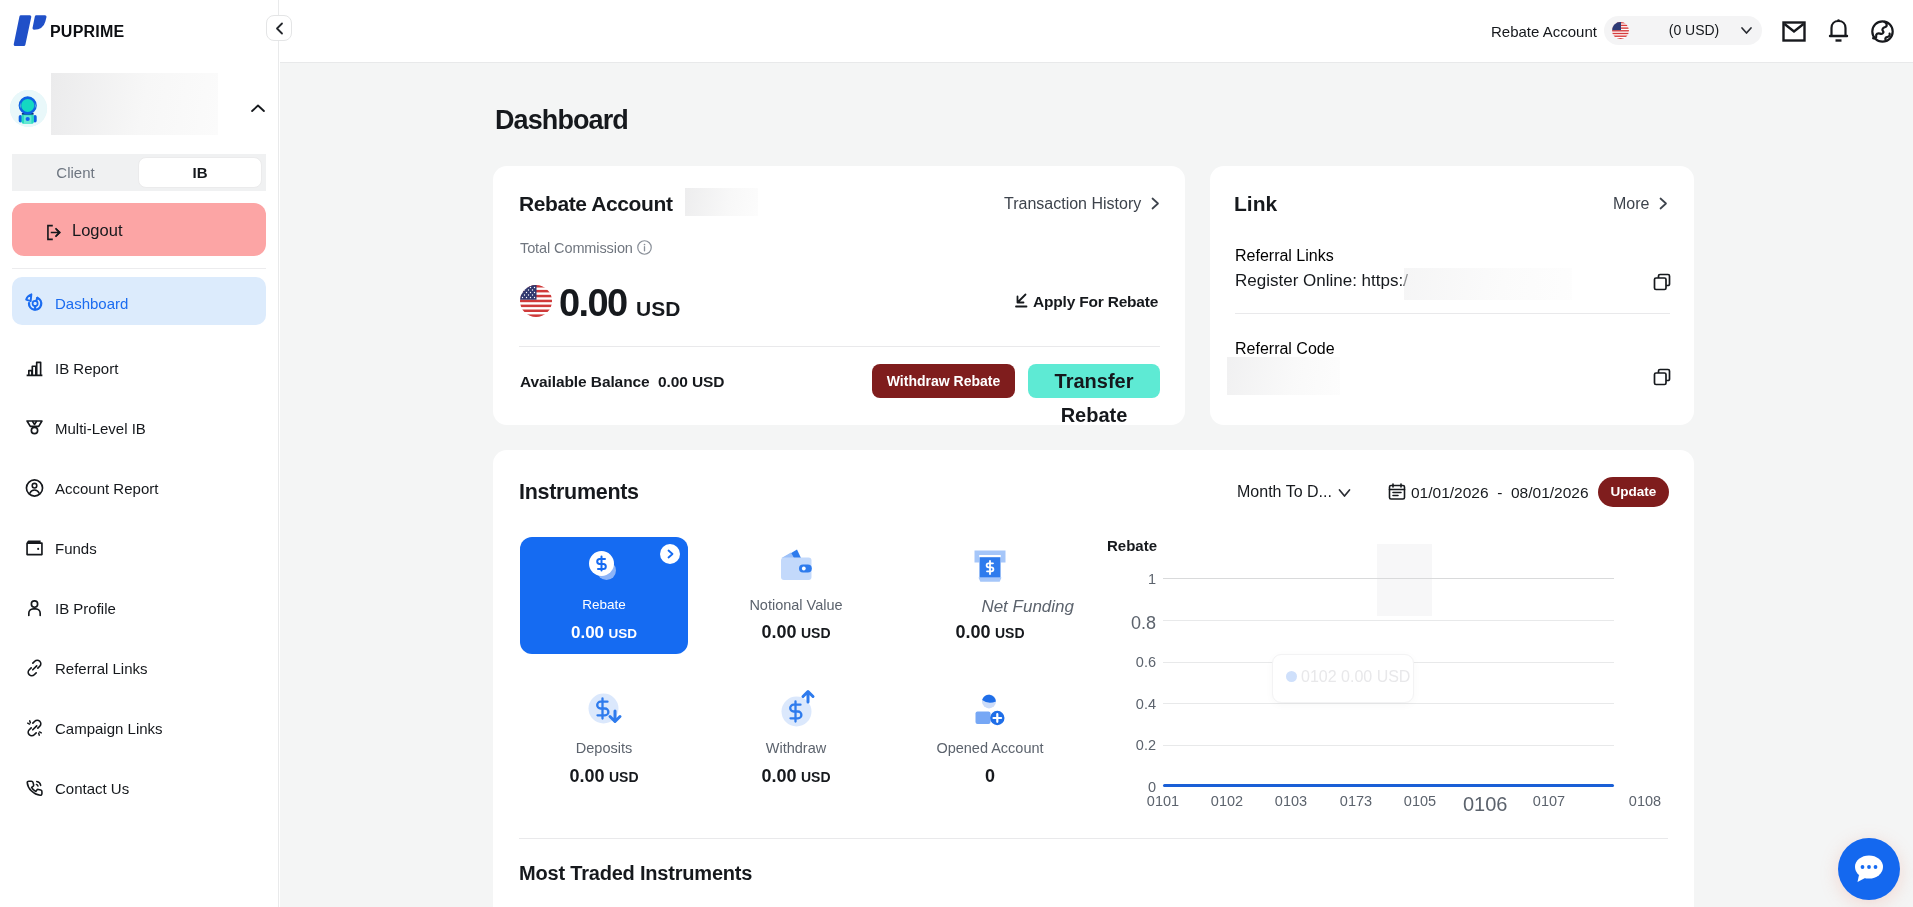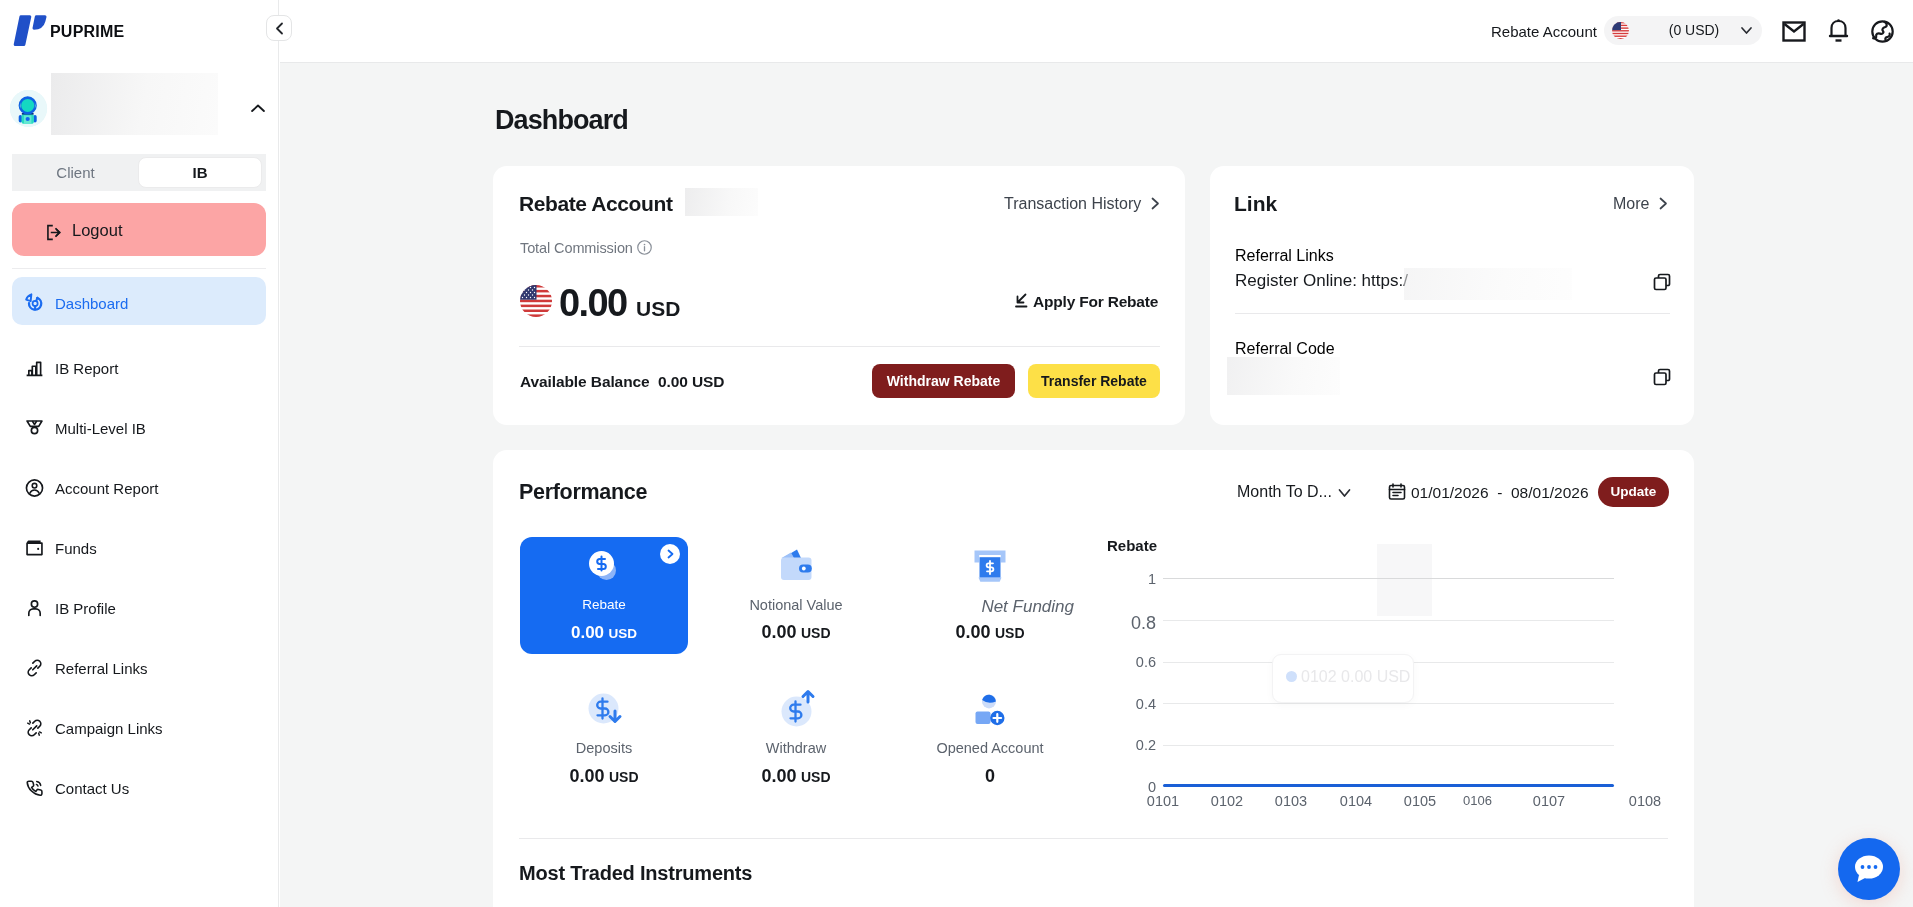--- a/index.html
+++ b/index.html
@@ -35,21 +35,21 @@
 
 .card { position:absolute; background:#fff; border-radius:14px; }
 #card1 { left:493px; top:166px; width:692px; height:259px; }
 #card2 { left:1210px; top:166px; width:484px; height:259px; }
 #card3 { left:493px; top:450px; width:1201px; height:457px; border-bottom-left-radius:0; border-bottom-right-radius:0; }
 
 .skel { position:absolute; background:linear-gradient(100deg,#ededee 0%,#f8f8f8 60%,#fcfcfc 100%); }
 .divider { position:absolute; height:1px; background:#e9e9eb; }
 
 .btn-blue { background:#7f1d1d; color:#fff; border-radius:8px; font-size:14px; font-weight:700; text-align:center; }
-.btn-grey { background:#fde047; color:#15181c; border-radius:8px; font-size:14px; font-weight:700; text-align:center; }
+.btn-grey { background:#5eead4; color:#15181c; border-radius:8px; font-size:20px; font-weight:700; text-align:center; }
 
 #chat { position:absolute; left:1838px; top:838px; width:62px; height:62px; border-radius:50%; background:#1468ef; box-shadow:0 4px 18px rgba(238,140,120,.28); z-index:20; }
 </style>
 </head>
 <body>
 
 <div id="main-bg"></div>
 <div id="topbar"></div>
 <div id="sidebar"></div>
 
@@ -296,21 +296,21 @@
 <div class="divider" style="left:1235px;top:313px;width:435px;"></div>
 
 <div class="abs gray-lb" style="left:1235px;top:340px;">Referral Code</div>
 <div class="skel" style="left:1227px;top:357px;width:113px;height:38px;opacity:.8"></div>
 <svg class="abs" style="left:1653px;top:368px" width="18" height="18" viewBox="0 0 18 18">
     <rect x="1.5" y="5" width="11.5" height="11.5" rx="1.5" stroke="#16191d" stroke-width="1.7" fill="none"></rect>
     <path d="M5.5 5 V3 a1.5 1.5 0 0 1 1.5-1.5 h8 a1.5 1.5 0 0 1 1.5 1.5 v8 a1.5 1.5 0 0 1 -1.5 1.5 h-2" stroke="#16191d" stroke-width="1.7" fill="none"></path>
   </svg>
 
 <div class="card" id="card3"></div>
-<div class="abs" style="left:519px;top:480px;font-size:21.5px;font-weight:700;color:#16191d;letter-spacing:-0.3px;">Performance</div>
+<div class="abs" style="left:519px;top:480px;font-size:21.5px;font-weight:700;color:#16191d;letter-spacing:-0.3px;">Instruments</div>
 
 <div class="abs" style="left:1237px;top:483px;font-size:16px;color:#16191d;">Month To D...</div>
 <svg class="abs" style="left:1337px;top:487px" width="15" height="12" viewBox="0 0 15 12">
     <path d="M2.5 3 L7.5 9 L12.5 3" stroke="#2a2d33" stroke-width="1.7" fill="none" stroke-linecap="round" stroke-linejoin="round"></path>
   </svg>
 <svg class="abs" style="left:1388px;top:483px" width="18" height="18" viewBox="0 0 18 18">
     <rect x="1.5" y="2.5" width="15" height="13.5" rx="1.5" stroke="#16191d" stroke-width="1.6" fill="none"></rect>
     <path d="M1.5 6.5 H16.5 M5 1 V4 M13 1 V4 M5 9.5 H13 M5 12.5 H10" stroke="#16191d" stroke-width="1.6" fill="none" stroke-linecap="round"></path>
   </svg>
 <div class="abs" style="left:1411px;top:484px;font-size:15.5px;color:#16191d;">01/01/2026&nbsp;&nbsp;-&nbsp;&nbsp;08/01/2026</div>
@@ -389,23 +389,23 @@
 <div class="abs" style="left:1163px;top:745px;width:451px;height:1px;background:#e8e9ea;"></div>
 <div class="abs" style="left:1163px;top:784px;width:451px;height:3px;background:#1a5fd6;border-radius:2px;"></div>
 
 <div class="abs" style="left:1272px;top:654px;width:142px;height:49px;background:#fff;border:1px solid #f3f3f4;border-radius:9px;box-shadow:0 2px 8px rgba(0,0,0,.03);"></div>
 <div class="abs" style="left:1286px;top:671px;width:11px;height:11px;border-radius:50%;background:#cfe0fb;"></div>
 <div class="abs" style="left:1301px;top:668px;font-size:16px;color:#e8e8ea;">0102 0.00 USD</div>
 
 <div class="abs" style="left:1141px;top:793px;width:44px;text-align:center;font-size:14.5px;color:#5c636d;">0101</div>
 <div class="abs" style="left:1205px;top:793px;width:44px;text-align:center;font-size:14.5px;color:#5c636d;">0102</div>
 <div class="abs" style="left:1269px;top:793px;width:44px;text-align:center;font-size:14.5px;color:#5c636d;">0103</div>
-<div class="abs" style="left:1334px;top:793px;width:44px;text-align:center;font-size:14.5px;color:#5c636d;">0104</div>
+<div class="abs" style="left:1334px;top:793px;width:44px;text-align:center;font-size:14.5px;color:#5c636d;">0173</div>
 <div class="abs" style="left:1398px;top:793px;width:44px;text-align:center;font-size:14.5px;color:#5c636d;">0105</div>
-<div class="abs" style="left:1463px;top:793px;width:44px;font-size:13px;color:#5c636d;">0106</div>
+<div class="abs" style="left:1463px;top:793px;width:44px;text-align:center;font-size:20px;color:#5c636d;">0106</div>
 <div class="abs" style="left:1527px;top:793px;width:44px;text-align:center;font-size:14.5px;color:#5c636d;">0107</div>
 <div class="abs" style="left:1591px;top:793px;width:44px;text-align:center;font-size:14.5px;color:#5c636d;margin-left:32px;">0108</div>
 
 <div class="divider" style="left:519px;top:838px;width:1149px;"></div>
 <div class="abs" style="left:519px;top:862px;font-size:20px;font-weight:700;color:#16191d;letter-spacing:-0.2px;">Most Traded Instruments</div>
 
 <div id="chat">
   <svg style="position:absolute;left:13px;top:14px" width="36" height="34" viewBox="0 0 36 34">
     <ellipse cx="18" cy="15" rx="14" ry="11.5" fill="#fff"></ellipse>
     <path d="M8 23 L6.5 30 L15 25.5 Z" fill="#fff"></path>

